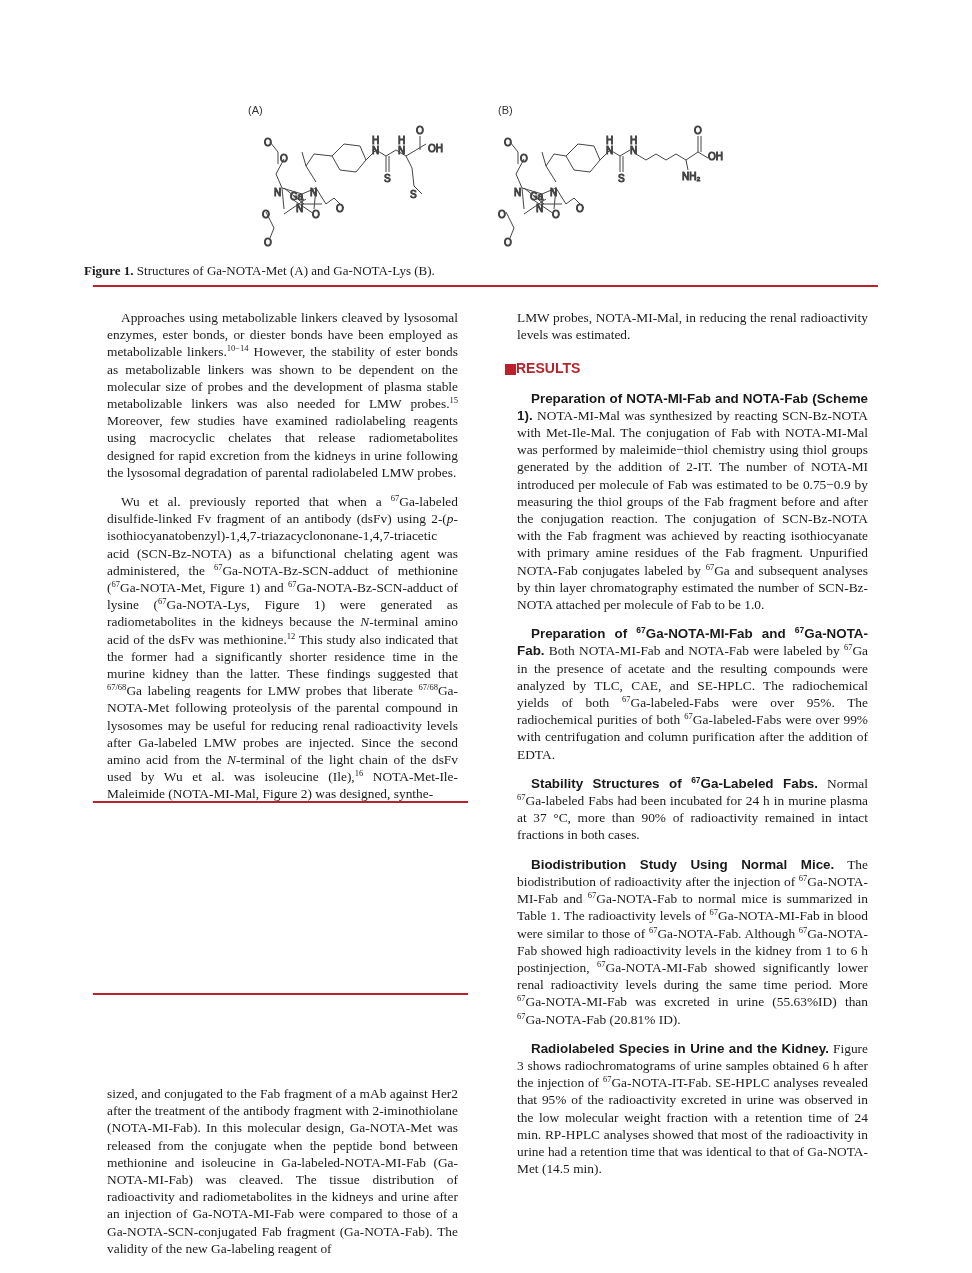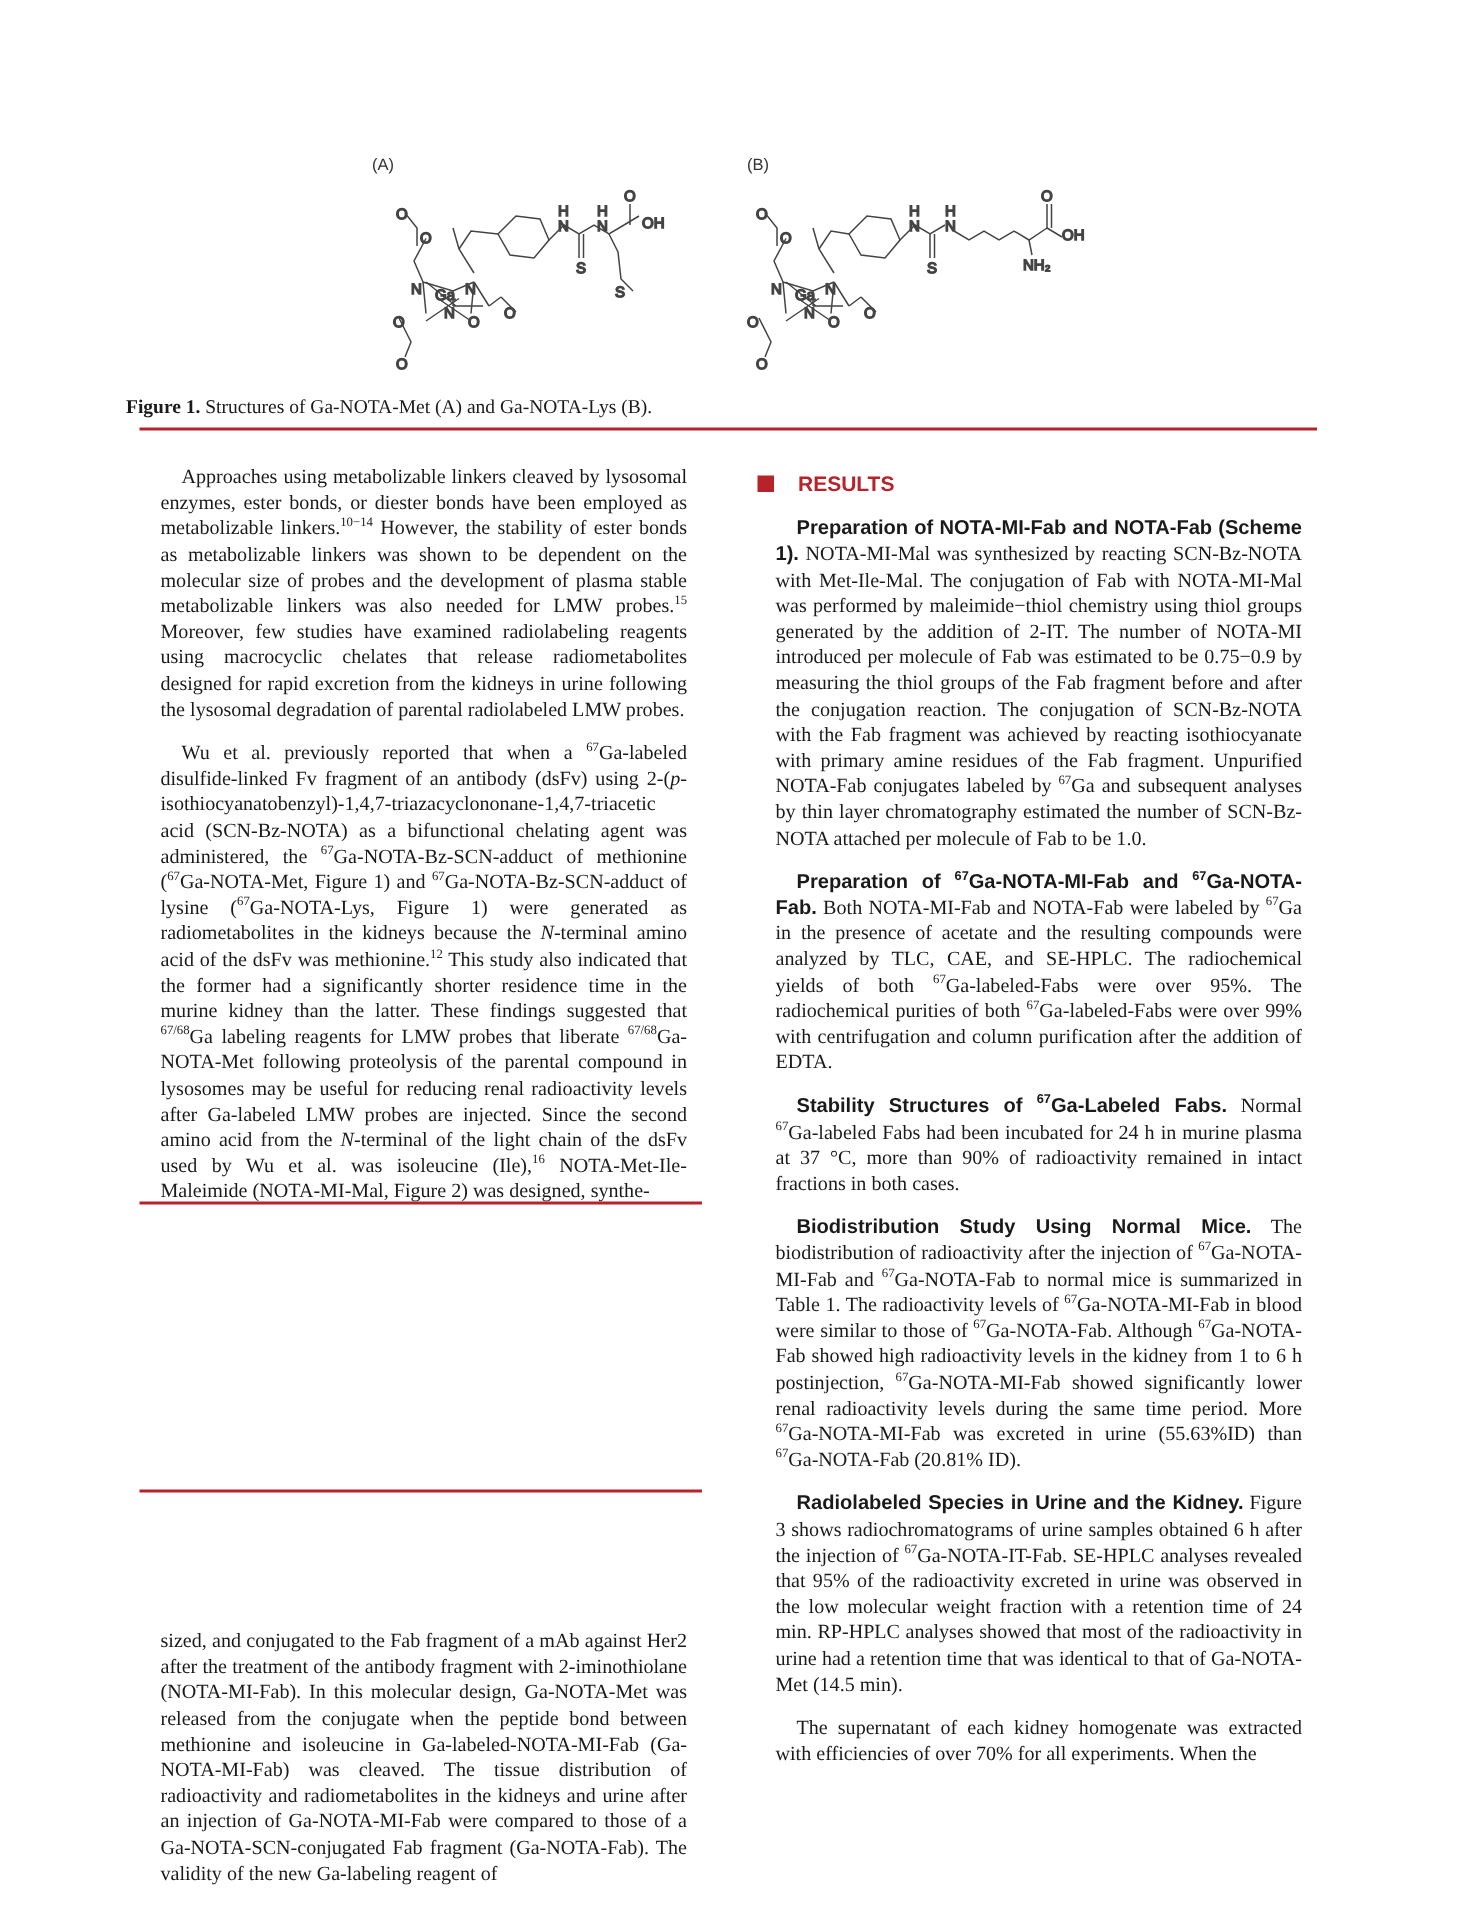--- a/index.html
+++ b/index.html
@@ -16,21 +16,21 @@
   .rule.full { left:93px; width:785px; top:285px; }
   .rule.left1 { left:93px; width:375px; top:801px; }
   .rule.left2 { left:93px; width:375px; top:993px; }
   .col { position:absolute; width:375px; font-size:13.4px; line-height:17.2px; text-align:justify; }
   .col p { margin:12px; text-indent:14px; }
   .col-left-a { left:95px; top:297px; }
   .col-left-b { left:95px; top:1073px; }
   .col-right { left:505px; top:297px; }
   sup { font-size:8.5px; line-height:0; vertical-align:super; }
   .sec { font-family:"Liberation Sans","DejaVu Sans",sans-serif; color:#b8232b; font-weight:bold;
-         font-size:14px; margin:17px 0 6px 0; display:flex; align-items:center; gap:16px; text-indent:0; }
+         font-size:14px; margin:17px 0 6px 0; display:flex; align-items:center; gap:0; text-indent:0; }
   .sec .sq { width:11px; height:11px; background:#b8232b; display:inline-block; }
   .runin { font-family:"Liberation Sans","DejaVu Sans",sans-serif; font-weight:bold; font-size:13.4px; }
   .ni { text-indent:0 !important; }
   i { font-style:italic; }
 </style>
 </head>
 <body>
 
 <div class="fig fig-a">
   <span class="fig-label">(A)</span>
@@ -123,33 +123,33 @@
   <p>
     <span>Wu et al. previously reported that when a </span><sup>67</sup><span>Ga-labeled disulfide-linked Fv fragment of an antibody (dsFv) using 2-(</span><i>p</i><span>-isothiocyanatobenzyl)-1,4,7-triazacyclononane-1,4,7-triacetic acid (SCN-Bz-NOTA) as a bifunctional chelating agent was administered, the </span><sup>67</sup><span>Ga-NOTA-Bz-SCN-adduct of methionine (</span><sup>67</sup><span>Ga-NOTA-Met, Figure 1) and </span><sup>67</sup><span>Ga-NOTA-Bz-SCN-adduct of lysine (</span><sup>67</sup><span>Ga-NOTA-Lys, Figure 1) were generated as radiometabolites in the kidneys because the </span><i>N</i><span>-terminal amino acid of the dsFv was methionine.</span><sup>12</sup><span> This study also indicated that the former had a significantly shorter residence time in the murine kidney than the latter. These findings suggested that </span><sup>67/68</sup><span>Ga labeling reagents for LMW probes that liberate </span><sup>67/68</sup><span>Ga-NOTA-Met following proteolysis of the parental compound in lysosomes may be useful for reducing renal radioactivity levels after Ga-labeled LMW probes are injected. Since the second amino acid from the </span><i>N</i><span>-terminal of the light chain of the dsFv used by Wu et al. was isoleucine (Ile),</span><sup>16</sup><span> NOTA-Met-Ile-Maleimide (NOTA-MI-Mal, Figure 2) was designed, synthe-</span>
   </p>
 </div>
 
 <div class="col col-left-b">
   <p class="ni">sized, and conjugated to the Fab fragment of a mAb against Her2 after the treatment of the antibody fragment with 2-iminothiolane (NOTA-MI-Fab). In this molecular design, Ga-NOTA-Met was released from the conjugate when the peptide bond between methionine and isoleucine in Ga-labeled-NOTA-MI-Fab (Ga-NOTA-MI-Fab) was cleaved. The tissue distribution of radioactivity and radiometabolites in the kidneys and urine after an injection of Ga-NOTA-MI-Fab were compared to those of a Ga-NOTA-SCN-conjugated Fab fragment (Ga-NOTA-Fab). The validity of the new Ga-labeling reagent of</p>
 </div>
 
 <div class="col col-right">
+  <p class="ni">LMW probes, NOTA-MI-Mal, in reducing the renal radioactivity levels was estimated.</p>
   <div class="sec">
     <span class="sq"></span>
     <span>RESULTS</span>
   </div>
   <p>
     <span class="runin">Preparation of NOTA-MI-Fab and NOTA-Fab (Scheme 1).</span><span> NOTA-MI-Mal was synthesized by reacting SCN-Bz-NOTA with Met-Ile-Mal. The conjugation of Fab with NOTA-MI-Mal was performed by maleimide−thiol chemistry using thiol groups generated by the addition of 2-IT. The number of NOTA-MI introduced per molecule of Fab was estimated to be 0.75−0.9 by measuring the thiol groups of the Fab fragment before and after the conjugation reaction. The conjugation of SCN-Bz-NOTA with the Fab fragment was achieved by reacting isothiocyanate with primary amine residues of the Fab fragment. Unpurified NOTA-Fab conjugates labeled by </span><sup>67</sup><span>Ga and subsequent analyses by thin layer chromatography estimated the number of SCN-Bz-NOTA attached per molecule of Fab to be 1.0.</span>
   </p>
   <p>
     <span class="runin"><span>Preparation of </span><sup>67</sup><span>Ga-NOTA-MI-Fab and </span><sup>67</sup><span>Ga-NOTA-Fab.</span></span><span> Both NOTA-MI-Fab and NOTA-Fab were labeled by </span><sup>67</sup><span>Ga in the presence of acetate and the resulting compounds were analyzed by TLC, CAE, and SE-HPLC. The radiochemical yields of both </span><sup>67</sup><span>Ga-labeled-Fabs were over 95%. The radiochemical purities of both </span><sup>67</sup><span>Ga-labeled-Fabs were over 99% with centrifugation and column purification after the addition of EDTA.</span>
   </p>
   <p>
     <span class="runin"><span>Stability Structures of </span><sup>67</sup><span>Ga-Labeled Fabs.</span></span><span> Normal </span><sup>67</sup><span>Ga-labeled Fabs had been incubated for 24 h in murine plasma at 37 °C, more than 90% of radioactivity remained in intact fractions in both cases.</span>
   </p>
   <p>
     <span class="runin">Biodistribution Study Using Normal Mice.</span><span> The biodistribution of radioactivity after the injection of </span><sup>67</sup><span>Ga-NOTA-MI-Fab and </span><sup>67</sup><span>Ga-NOTA-Fab to normal mice is summarized in Table 1. The radioactivity levels of </span><sup>67</sup><span>Ga-NOTA-MI-Fab in blood were similar to those of </span><sup>67</sup><span>Ga-NOTA-Fab. Although </span><sup>67</sup><span>Ga-NOTA-Fab showed high radioactivity levels in the kidney from 1 to 6 h postinjection, </span><sup>67</sup><span>Ga-NOTA-MI-Fab showed significantly lower renal radioactivity levels during the same time period. More </span><sup>67</sup><span>Ga-NOTA-MI-Fab was excreted in urine (55.63%ID) than </span><sup>67</sup><span>Ga-NOTA-Fab (20.81% ID).</span>
   </p>
   <p>
     <span class="runin">Radiolabeled Species in Urine and the Kidney.</span><span> Figure 3 shows radiochromatograms of urine samples obtained 6 h after the injection of </span><sup>67</sup><span>Ga-NOTA-IT-Fab. SE-HPLC analyses revealed that 95% of the radioactivity excreted in urine was observed in the low molecular weight fraction with a retention time of 24 min. RP-HPLC analyses showed that most of the radioactivity in urine had a retention time that was identical to that of Ga-NOTA-Met (14.5 min).</span>
   </p>
-  <p>The supernatant of each kidney homogenate was extracted with efficiencies of over 70% for all experiments. When the</p>
 </div>
 
 </body></html>

